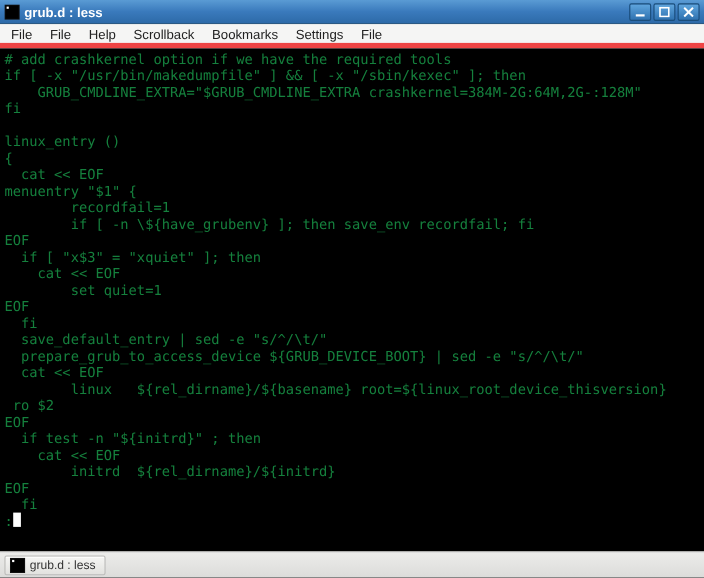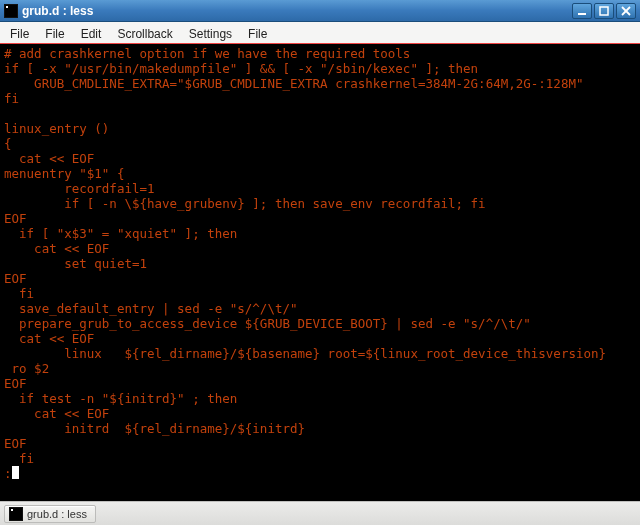--- a/index.html
+++ b/index.html
@@ -46,34 +46,34 @@
     justify-content: center;
     color: #fff;
     font-weight: bold;
     font-size: 11px;
     line-height: 1;
     cursor: pointer;
   }
   .menubar {
     height: 22px;
     background: #f5f5f4;
-    border-bottom: 1px solid #ef4444;
+    border-bottom: 5px solid #ef4444;
     display: flex;
-    align-items: flex-end;
+    align-items: center;
     padding: 0 2px;
   }
   .menuitem {
     padding: 2px 8px;
     color: #222;
     cursor: pointer;
   }
   .terminal {
     flex: 1 1 auto;
     background: #000;
-    color: #c2410c;
+    color: #15803d;
     font-family: "DejaVu Sans Mono","Liberation Mono",Menlo,Consolas,monospace;
     font-size: 12.5px;
     line-height: 15px;
     padding: 2px 4px 12px 4px;
     white-space: pre;
     overflow: hidden;
     position: relative;
   }
   .prompt-line {
     display: flex;
@@ -138,22 +138,23 @@
           <line x1="1" y1="1" x2="9" y2="9" stroke="#fff" stroke-width="1.8"></line>
           <line x1="9" y1="1" x2="1" y2="9" stroke="#fff" stroke-width="1.8"></line>
         </svg>
     </div>
   </div>
 </div>
 
 <div class="menubar" id="menubar">
     <div class="menuitem">File</div>
     <div class="menuitem">File</div>
-    <div class="menuitem">Edit</div>
+    <div class="menuitem">Help</div>
     <div class="menuitem">Scrollback</div>
+    <div class="menuitem">Bookmarks</div>
     <div class="menuitem">Settings</div>
     <div class="menuitem">File</div>
   </div>
 
 <div class="terminal" id="terminal"><div id="term-lines"># add crashkernel option if we have the required tools
 if [ -x "/usr/bin/makedumpfile" ] &amp;&amp; [ -x "/sbin/kexec" ]; then
     GRUB_CMDLINE_EXTRA="$GRUB_CMDLINE_EXTRA crashkernel=384M-2G:64M,2G-:128M"
 fi
 
 linux_entry ()

